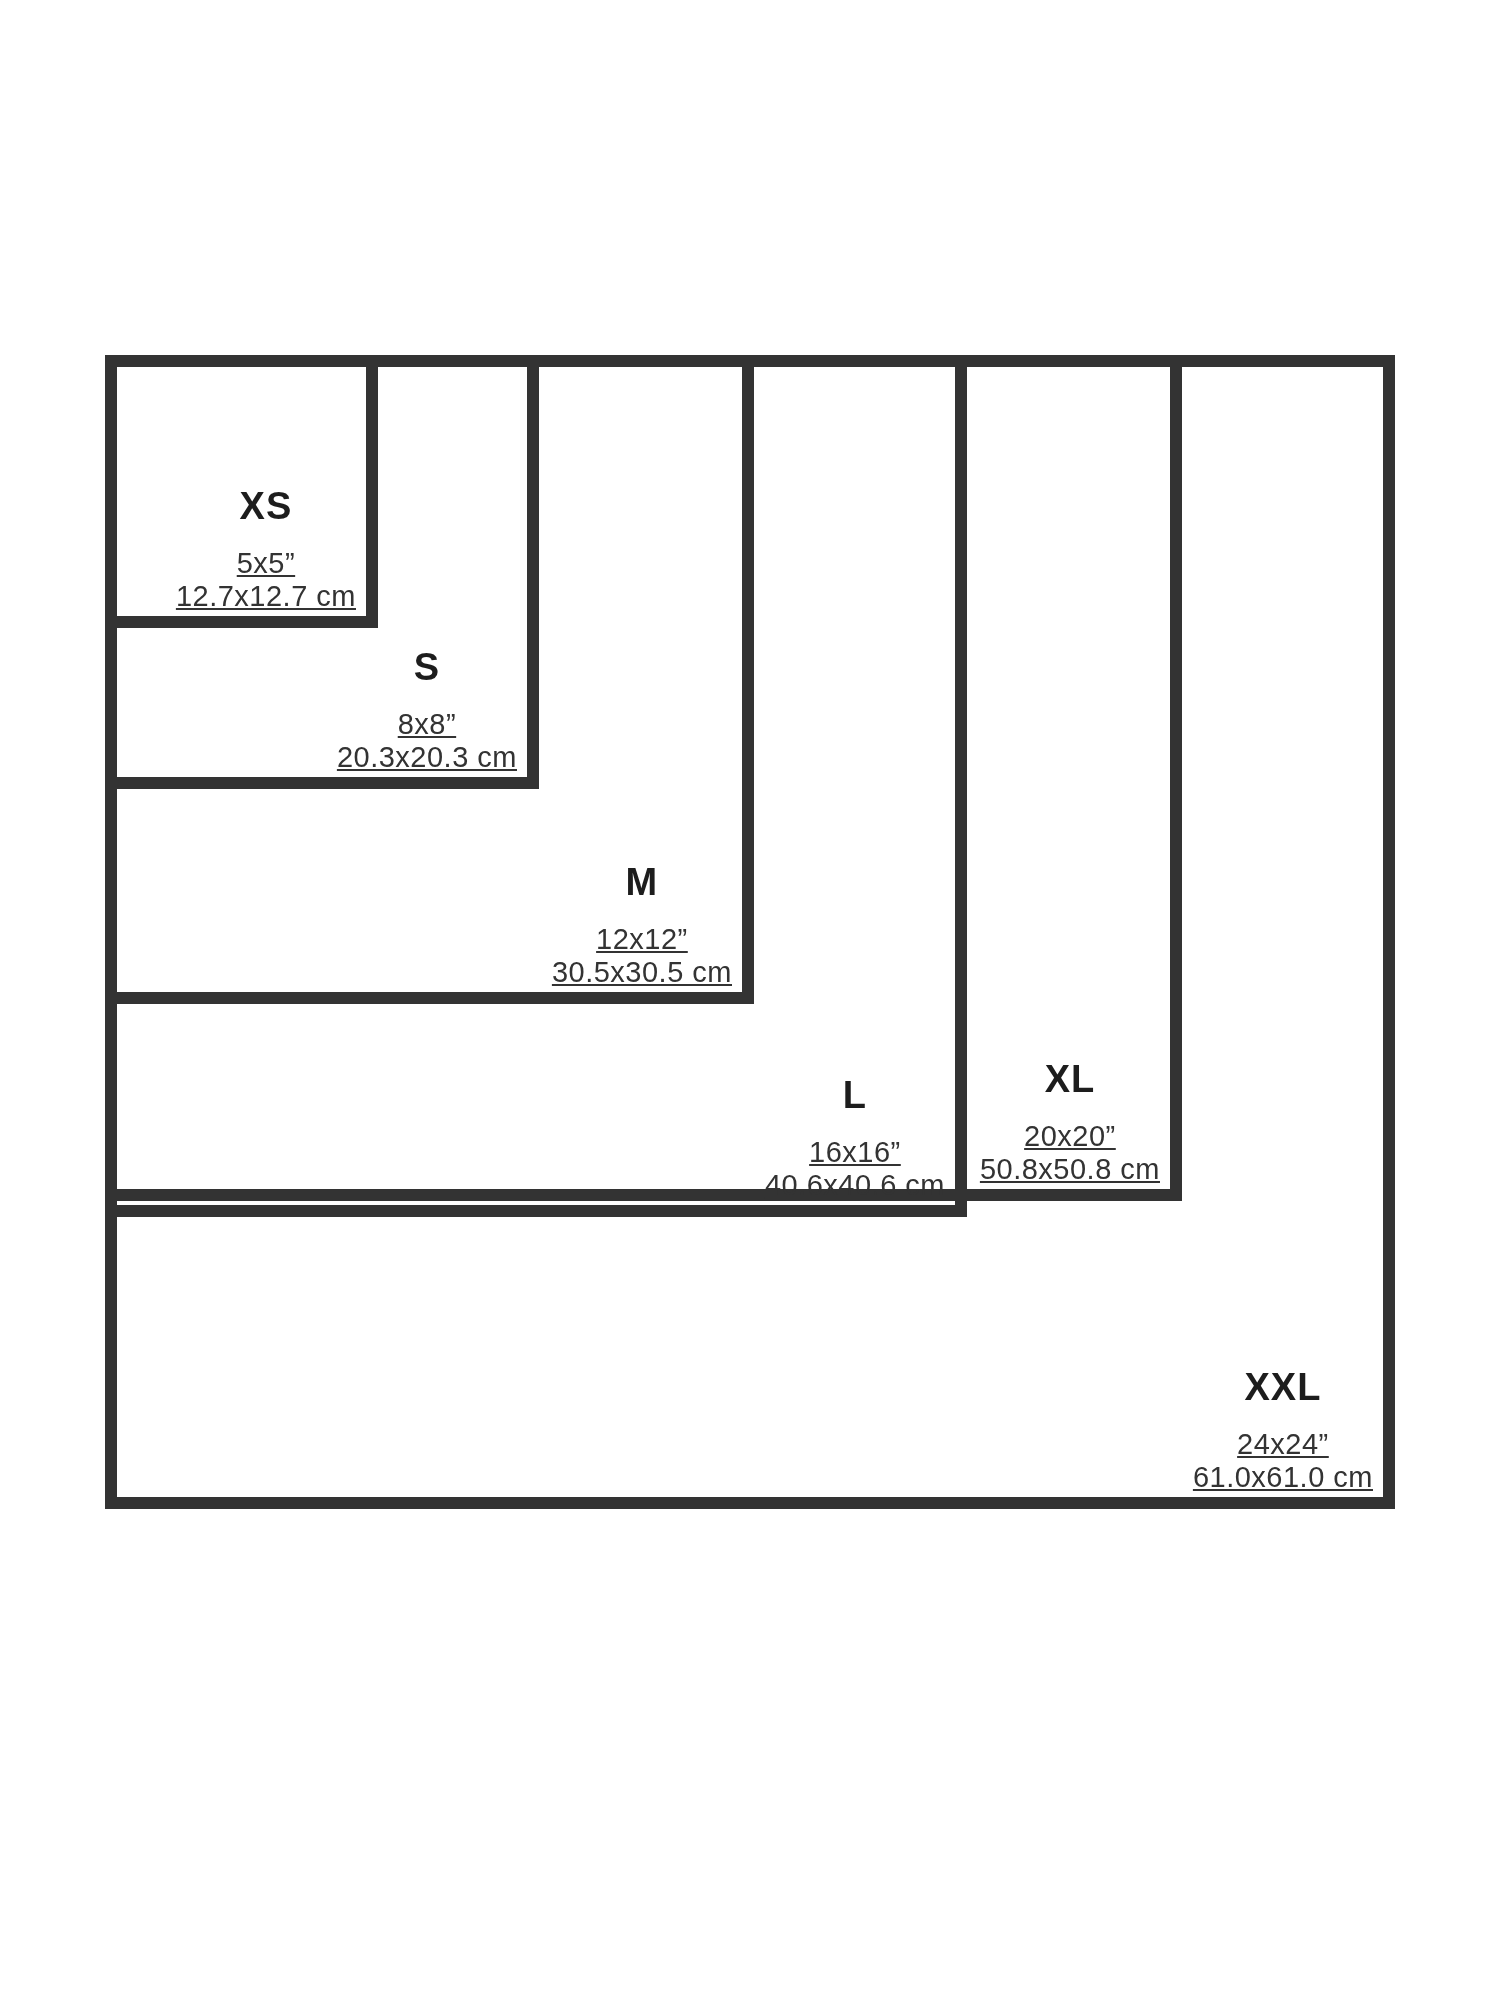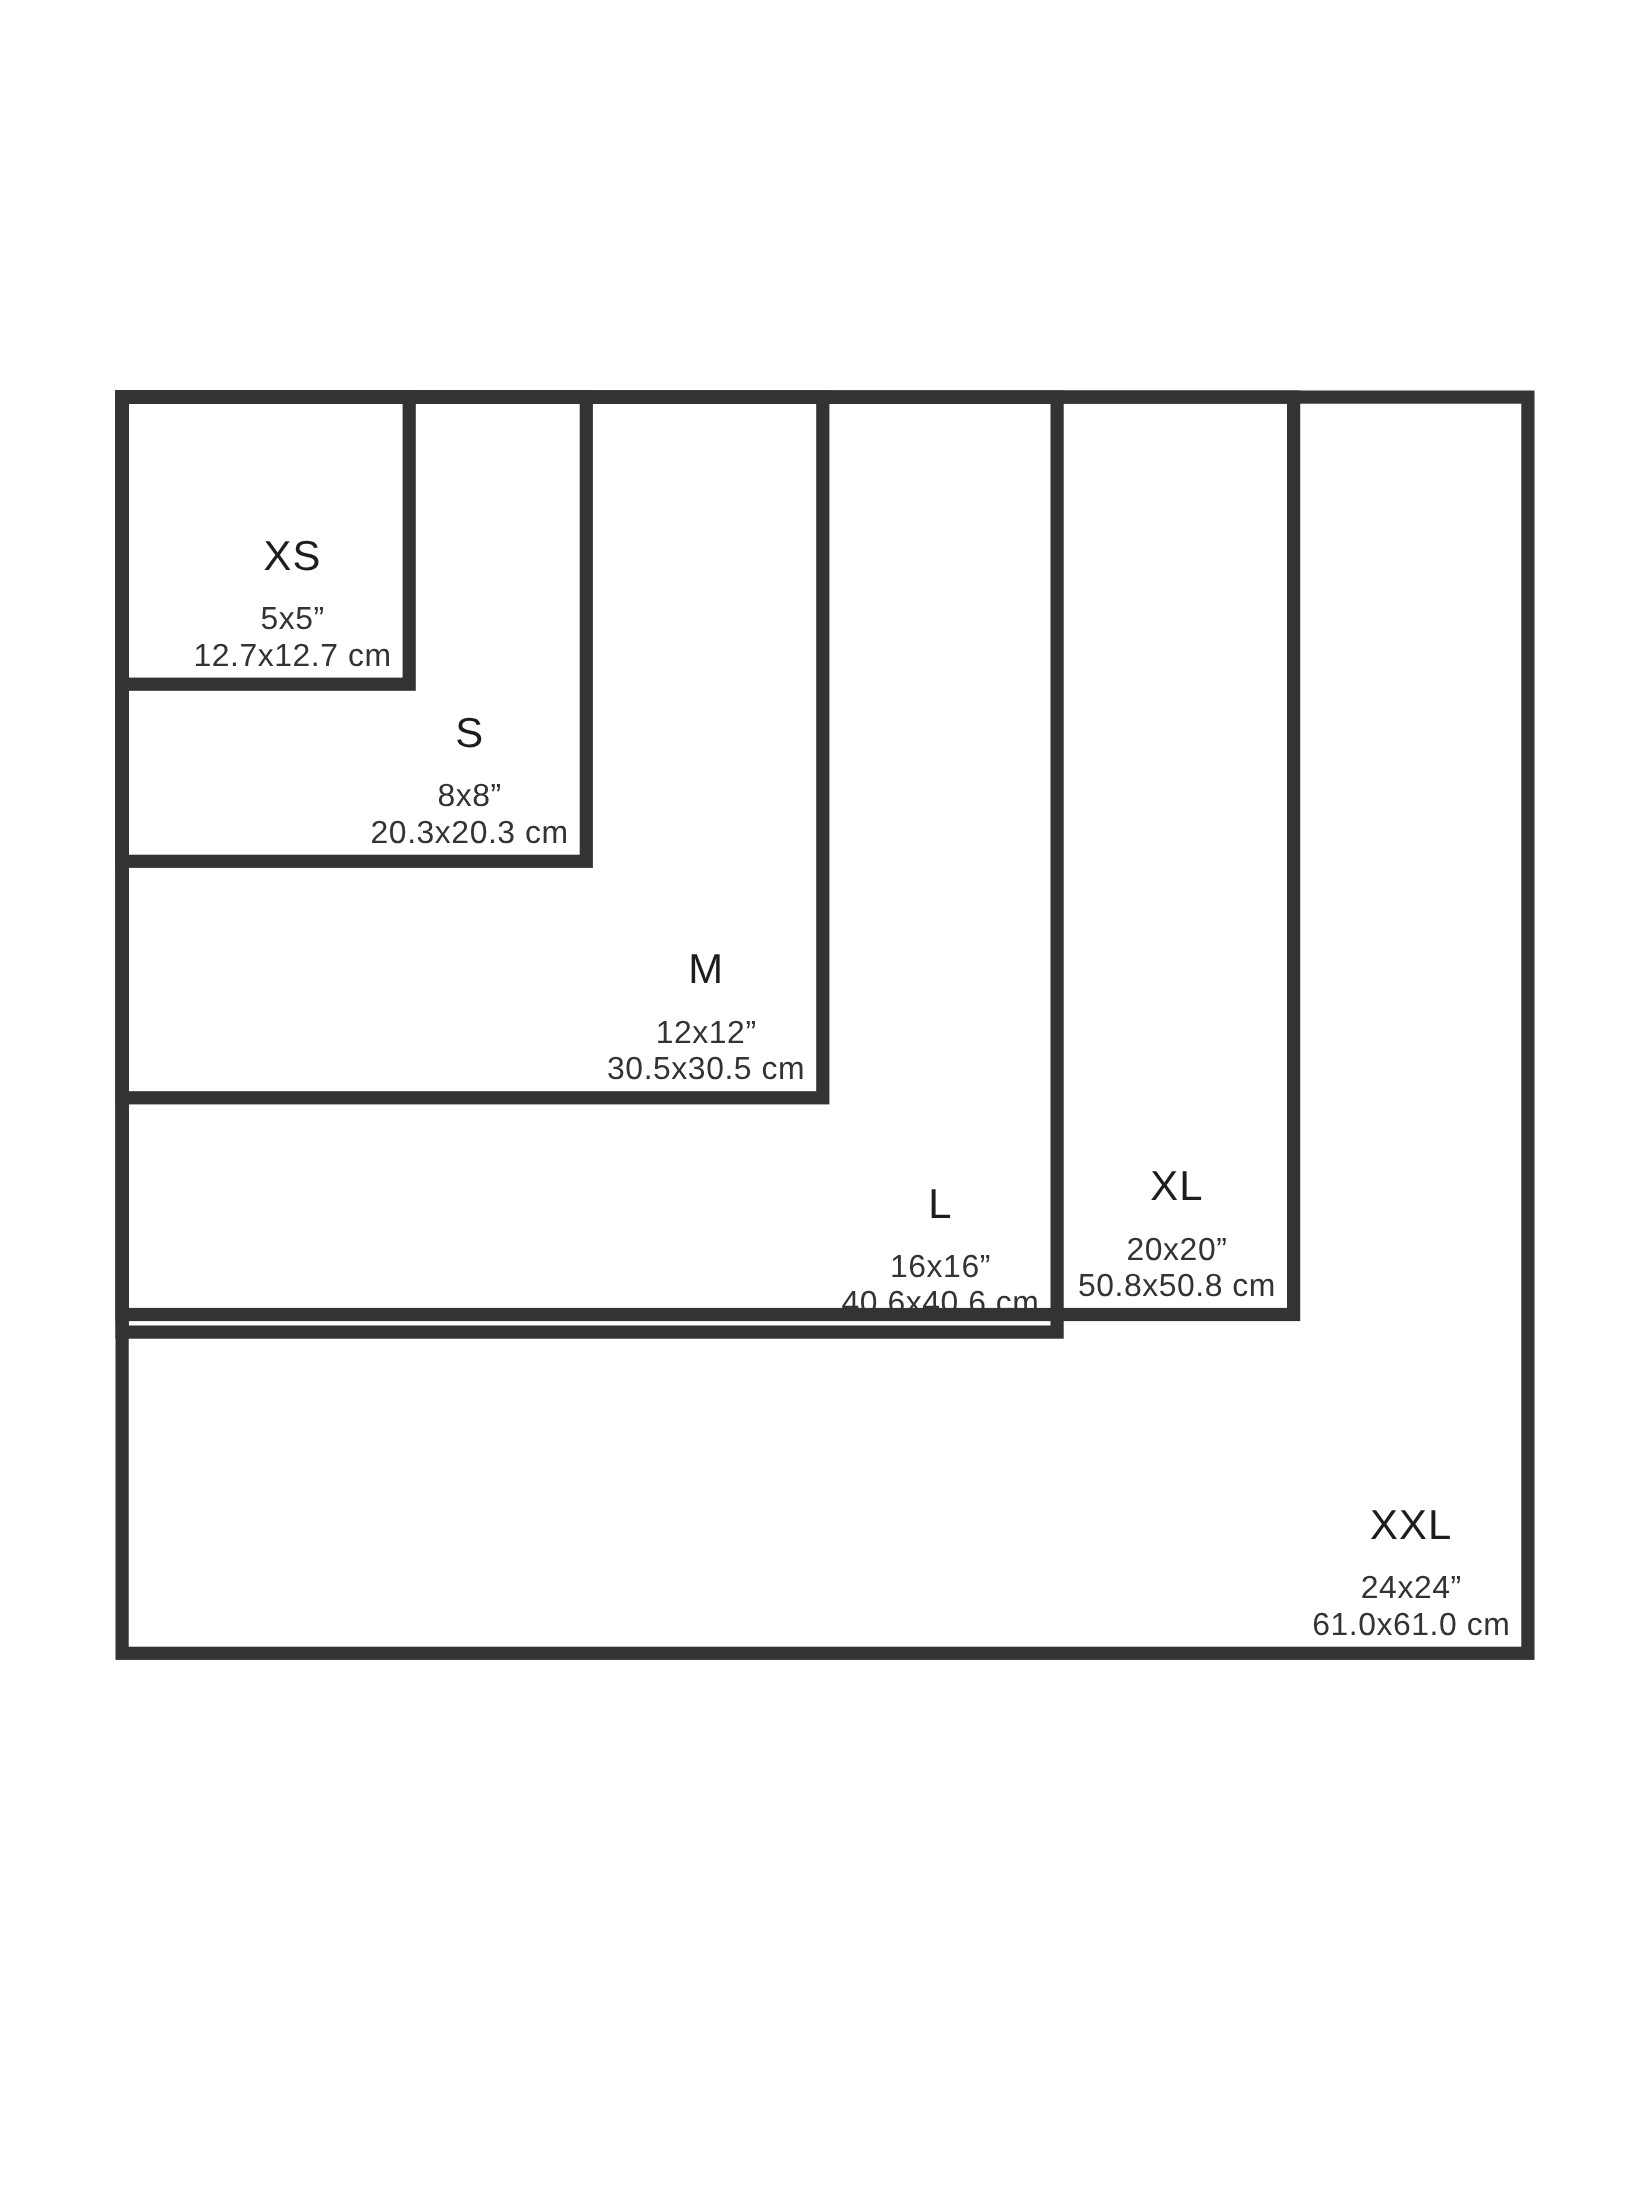--- a/index.html
+++ b/index.html
@@ -37,33 +37,34 @@
   .box-xs  { width: 273px;  height: 273px;  }
 
   .size-label {
     position: absolute;
     right: 10px;
     bottom: 3px;
     text-align: center;
   }
   .size-letter {
     font-size: 38px;
-    font-weight: 400;
+    font-weight: 700;
     letter-spacing: 1px;
     line-height: 40px;
     margin-bottom: 21px;
     color: var(--letter-color, #1d1d1d);
   }
   .size-dim {
     font-size: 29px;
     font-weight: 400;
     line-height: 33px;
     letter-spacing: 0.5px;
     color: var(--dim-color, #333333);
     white-space: nowrap;
+    text-decoration: underline;
   }
 </style>
 </head>
 <body style="background: rgb(255, 255, 255);">
 
 <div class="chart-canvas">
 
   <div class="size-box box-xxl">
     <div class="size-label">
       <div class="size-letter">XXL</div>

